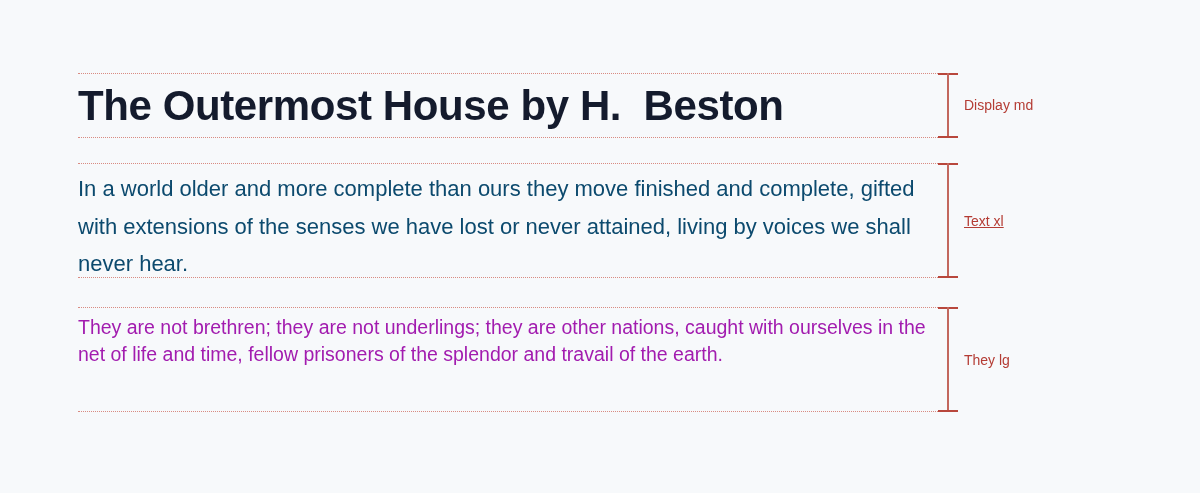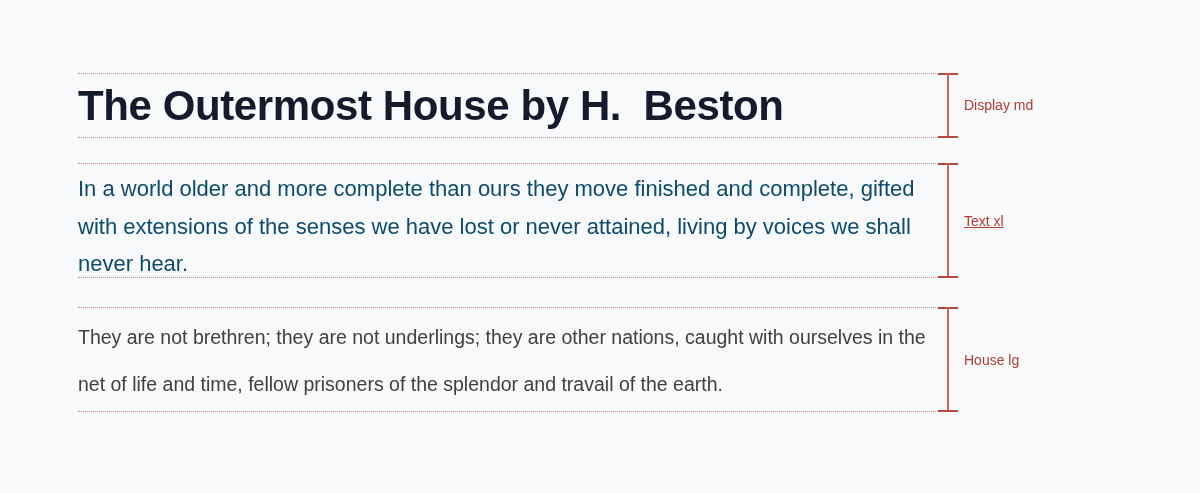--- a/index.html
+++ b/index.html
@@ -70,22 +70,22 @@
   }
 
   
   .row-lg .sample-box {
     height: 105px;
     padding-top: 6px;
   }
   .row-lg .sample-text {
     font-size: 19.5px;
     font-weight: normal;
-    line-height: 47px;
-    color: #404040;
+    line-height: 27px;
+    color: #a21caf;
   }
 
   
   .measure-bracket {
     position: absolute;
     width: 20px;
   }
   .measure-bracket .beam-stem {
     position: absolute;
     left: 9px;
@@ -155,16 +155,16 @@
     <div class="sample-box">
       <p class="sample-text">They are not brethren; they are not underlings; they are other nations, caught with ourselves in the net of life and time, fellow prisoners of the splendor and travail of the earth.</p>
     </div>
 
     <div class="measure-bracket" style="left:860px; top:0; height:105px;">
       <div class="beam-cap top"></div>
       <div class="beam-stem"></div>
       <div class="beam-cap bottom"></div>
     </div>
 
-    <div class="scale-label" style="top:53px;">House lg</div>
+    <div class="scale-label" style="top:53px;">They lg</div>
   </div>
 
 </div>
 
 </body></html>

